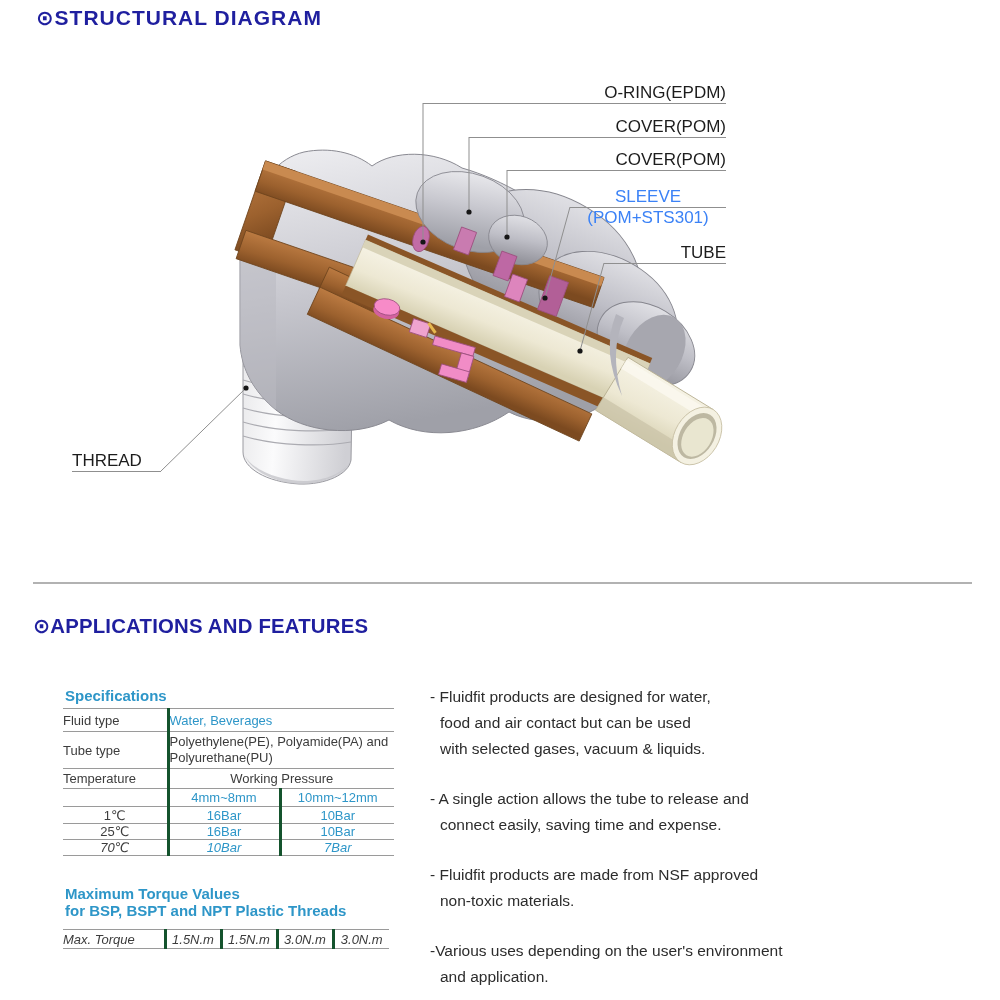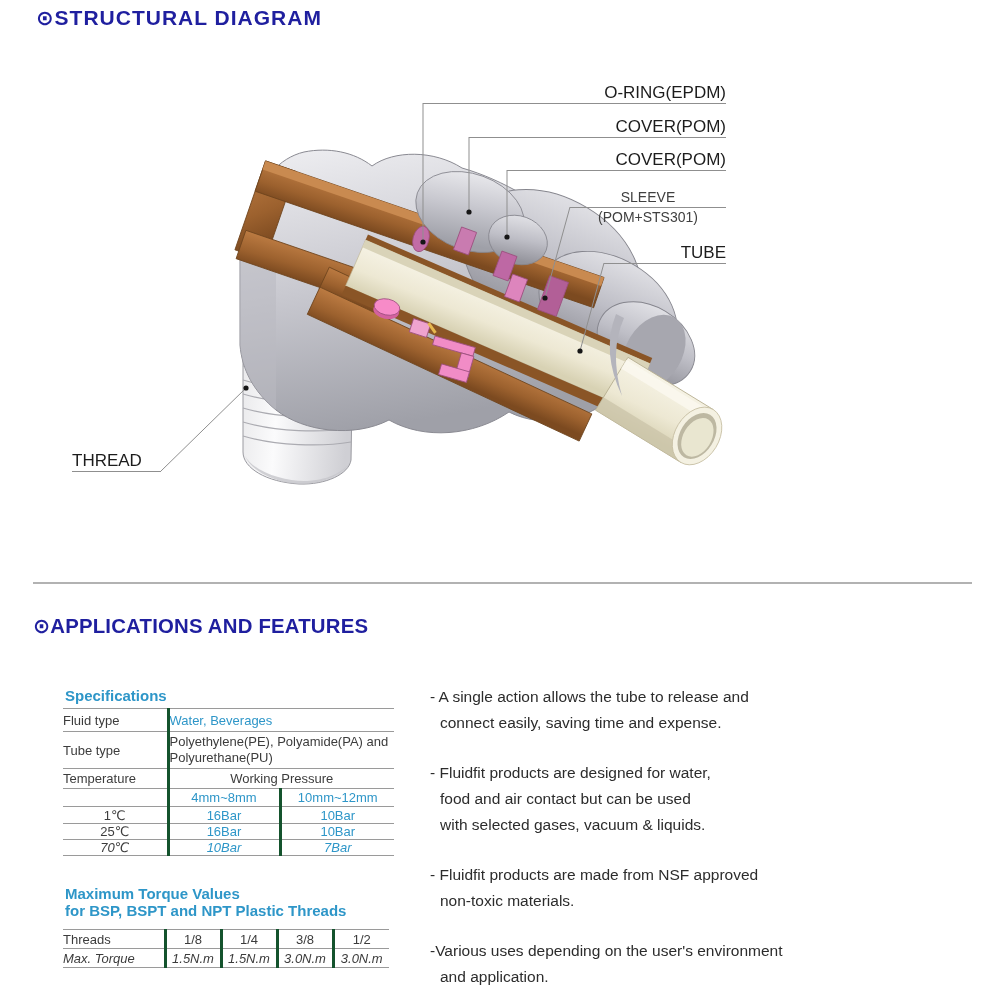--- a/index.html
+++ b/index.html
@@ -12,21 +12,21 @@
   .sec-marker{font-weight:bold;}
 
   #diagram-area{position:absolute;left:4px;top:0;width:1000px;height:560px;padding-left:20px;}
   #diagram-svg{position:absolute;left:0;top:0;}
 
   .diagram-label{position:absolute;font-size:17px;color:#1c1c1c;height:18px;line-height:18px;
                  border-bottom:1px solid #8f8f8f;padding-bottom:1px;white-space:nowrap;}
   #lbl-oring {left:419px;top:84px;width:303px;text-align:right;}
   #lbl-case  {left:465px;top:118px;width:257px;text-align:right;}
   #lbl-cover {left:503px;top:151px;width:219px;text-align:right;}
-  #lbl-sleeve{position:absolute;left:566px;top:188px;width:156px;font-size:14px;color:#404040;}
+  #lbl-sleeve{position:absolute;left:566px;top:188px;width:156px;font-size:17px;color:#3b82f6;}
   #lbl-sleeve .l1{height:18px;line-height:18px;text-align:center;border-bottom:1px solid #8f8f8f;padding-bottom:1px;}
   #lbl-sleeve .l2{height:18px;line-height:19px;text-align:center;}
   #lbl-tube  {left:600px;top:244px;width:122px;text-align:right;}
   #lbl-thread{left:68px;top:452px;width:89px;text-align:left;}
 
   #divider{position:absolute;left:33px;top:582px;width:939px;height:0;
            border:none;border-top:2px solid #b2b2b2;margin:0;}
 
   .blue-h{position:absolute;color:#2e96c8;font-weight:bold;font-size:15px;line-height:17px;white-space:nowrap;}
   #spec-title{left:65px;top:687px;}
@@ -263,40 +263,33 @@
 
 <table class="dtable" id="torque-table">
   <colgroup>
       <col style="width:102px">
       <col style="width:56px">
       <col style="width:56px">
       <col style="width:56px">
       <col style="width:56px">
     </colgroup>
   <tbody>
-      <tr style="height:19px">
-    <td class="lbl vr">Threads</td>
-    <td class="ctr vr">1/8</td>
-    <td class="ctr vr">1/4</td>
-    <td class="ctr vr">3/8</td>
-    <td class="ctr">1/2</td>
-  </tr>
   <tr class="last" style="height:19px">
     <td class="lbl vr">Max. Torque</td>
     <td class="ctr vr">1.5N.m</td>
     <td class="ctr vr">1.5N.m</td>
     <td class="ctr vr">3.0N.m</td>
     <td class="ctr">3.0N.m</td>
   </tr>
 </tbody>
   </table>
 
 <div id="features">
-  <p>- A single action allows the tube to release and
-connect easily, saving time and expense.</p>
   <p>- Fluidfit products are designed for water,
 food and air contact but can be used
 with selected gases, vacuum &amp; liquids.</p>
+  <p>- A single action allows the tube to release and
+connect easily, saving time and expense.</p>
   <p>- Fluidfit products are made from NSF approved
 non-toxic materials.</p>
   <p>-Various uses depending on the user's environment
 and application.</p>
 </div>
 
 </body></html>

